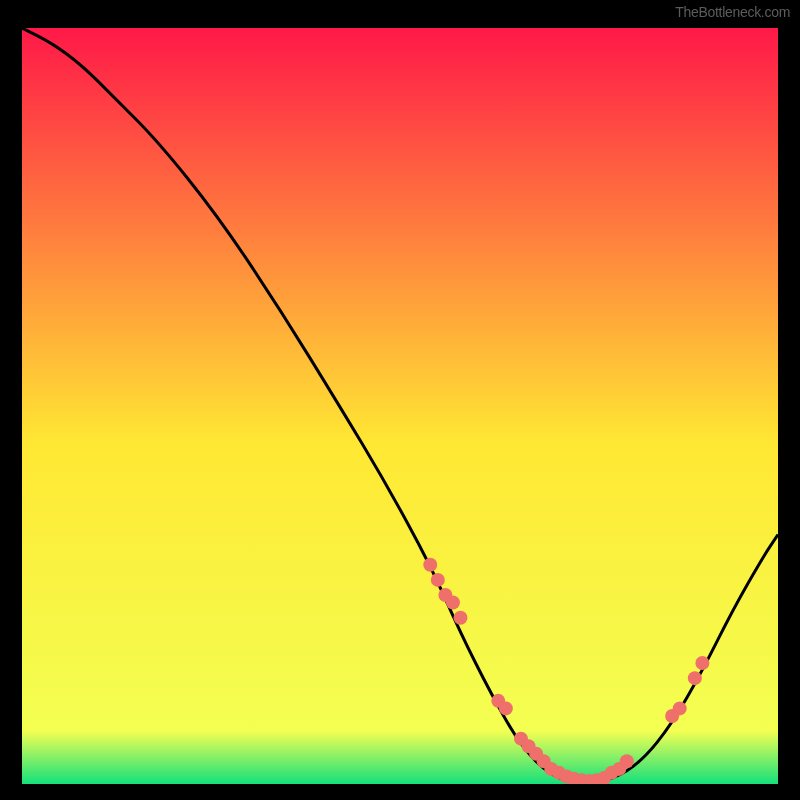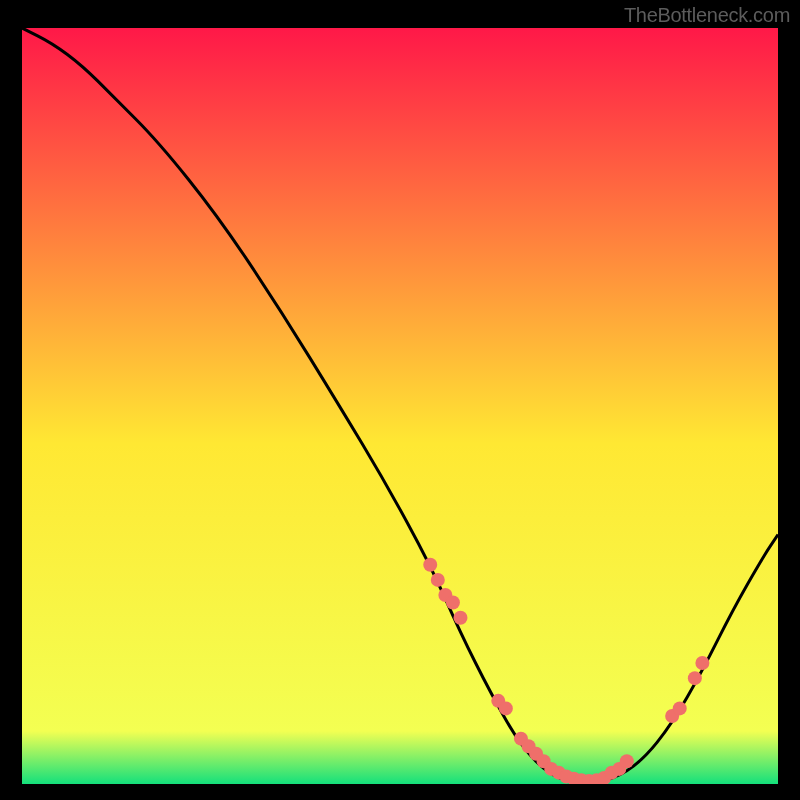--- a/index.html
+++ b/index.html
@@ -14,21 +14,21 @@
   .wrap {
     position: relative;
     width: 800px;
     height: 800px;
   }
   .attribution {
     position: absolute;
     top: 4px;
     right: 10px;
     color: #5c5c5c;
-    font-size: 20px;
+    font-size: 14px;
     font-weight: 500;
     letter-spacing: -0.3px;
     user-select: none;
   }
   .plot {
     position: absolute;
     left: 22px;
     top: 28px;
     width: 756px;
     height: 756px;

